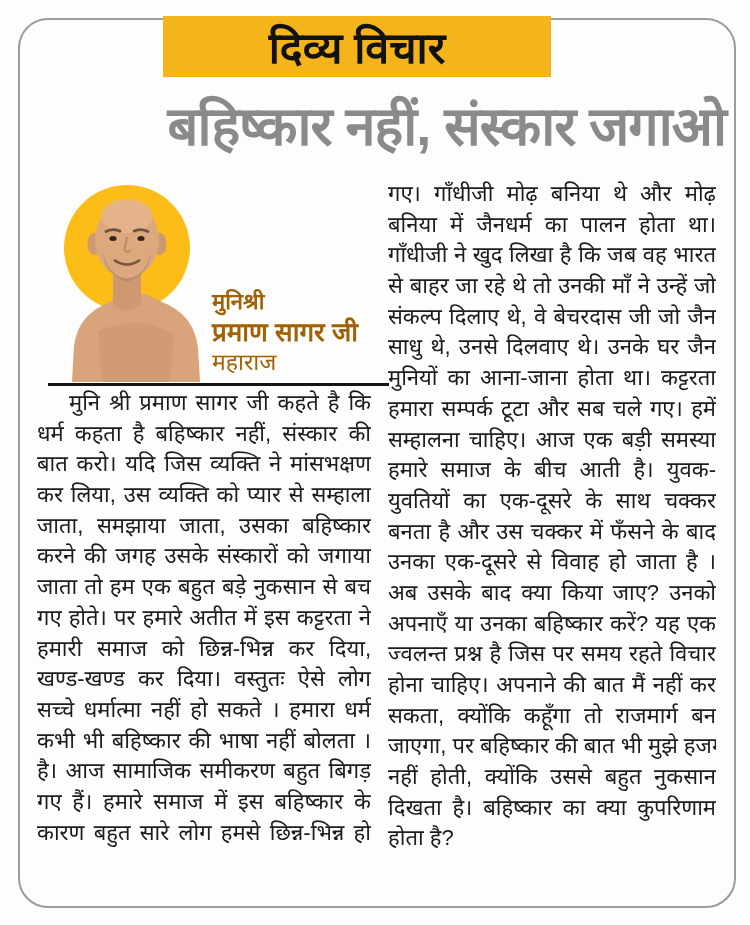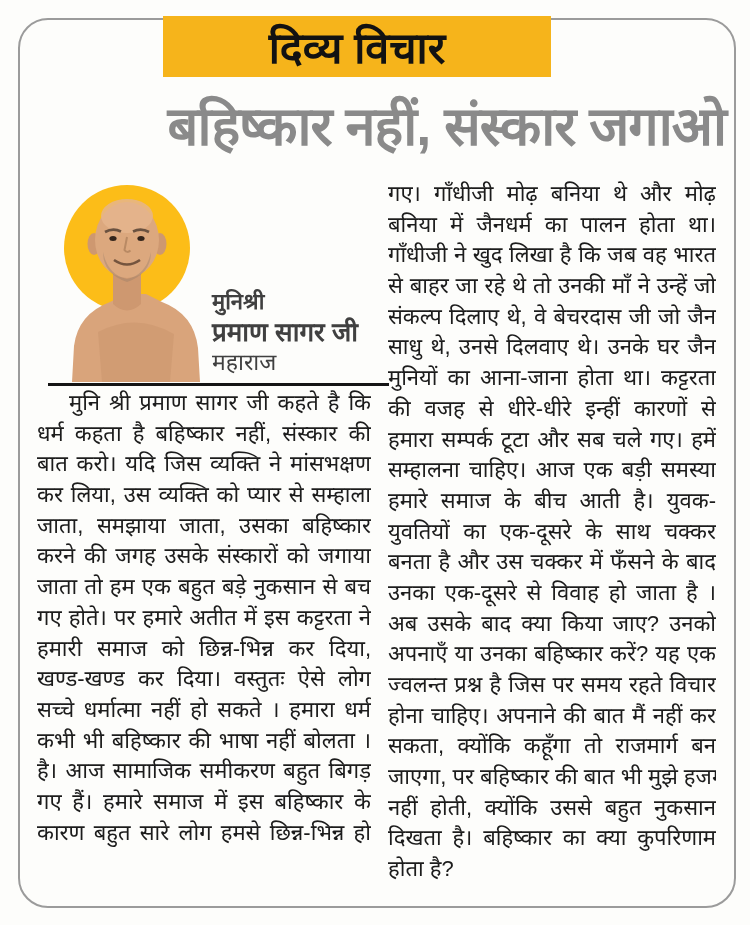--- a/index.html
+++ b/index.html
@@ -28,21 +28,21 @@
   .headline {
     position:absolute; left:24px; top:84px; width:702px; z-index:2;
     text-align:right; font-size:54px; font-weight:bold; color:#8a8a8a;
     letter-spacing:-1px; white-space:nowrap; line-height:84px;
   }
 
   .photo-wrap { position:absolute; left:58px; top:180px; width:165px; height:202px; z-index:2; }
 
   .author-caption {
     position:absolute; left:212px; top:287px; width:170px; z-index:4;
-    color:#404040;
+    color:#a16207;
   }
   .author-caption .c1 { font-size:22px; font-weight:bold; line-height:29px; }
   .author-caption .c2 { font-size:26px; font-weight:bold; line-height:32px; white-space:nowrap; }
   .author-caption .c3 { font-size:23px; font-weight:normal; line-height:29px; }
 
   .divider {
     position:absolute; left:48px; top:383px; width:341px; height:3px;
     background:#151515; z-index:2;
   }
 
@@ -118,21 +118,20 @@
     </div>
 
   <div class="textcol textcol-right">
       <div class="textline">गए। गाँधीजी मोढ़ बनिया थे और मोढ़</div>
       <div class="textline">बनिया में जैनधर्म का पालन होता था।</div>
       <div class="textline">गाँधीजी ने खुद लिखा है कि जब वह भारत</div>
       <div class="textline">से बाहर जा रहे थे तो उनकी माँ ने उन्हें जो</div>
       <div class="textline">संकल्प दिलाए थे, वे बेचरदास जी जो जैन</div>
       <div class="textline">साधु थे, उनसे दिलवाए थे। उनके घर जैन</div>
       <div class="textline">मुनियों का आना-जाना होता था। कट्टरता</div>
-      <div class="textline">की वजह से धीरे-धीरे इन्हीं कारणों से</div>
       <div class="textline">हमारा सम्पर्क टूटा और सब चले गए। हमें</div>
       <div class="textline">सम्हालना चाहिए। आज एक बड़ी समस्या</div>
       <div class="textline">हमारे समाज के बीच आती है। युवक-</div>
       <div class="textline">युवतियों का एक-दूसरे के साथ चक्कर</div>
       <div class="textline">बनता है और उस चक्कर में फँसने के बाद</div>
       <div class="textline">उनका एक-दूसरे से विवाह हो जाता है ।</div>
       <div class="textline">अब उसके बाद क्या किया जाए? उनको</div>
       <div class="textline">अपनाएँ या उनका बहिष्कार करें? यह एक</div>
       <div class="textline">ज्वलन्त प्रश्न है जिस पर समय रहते विचार</div>
       <div class="textline">होना चाहिए। अपनाने की बात मैं नहीं कर</div>

